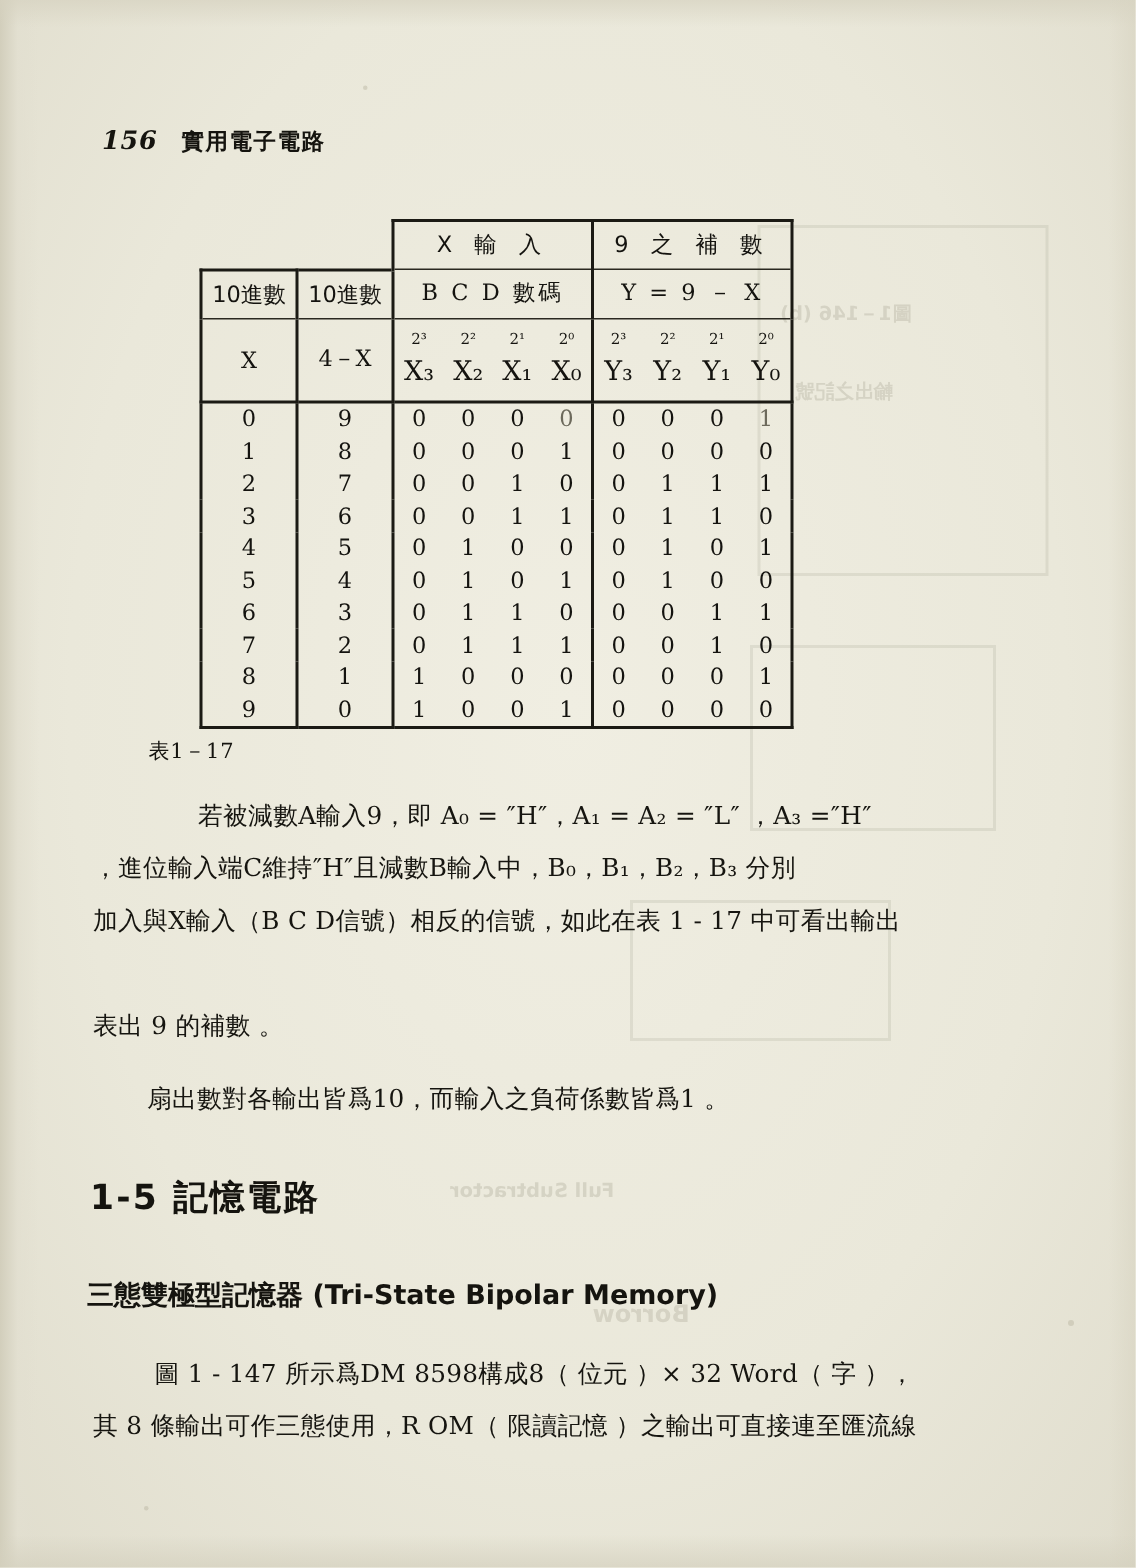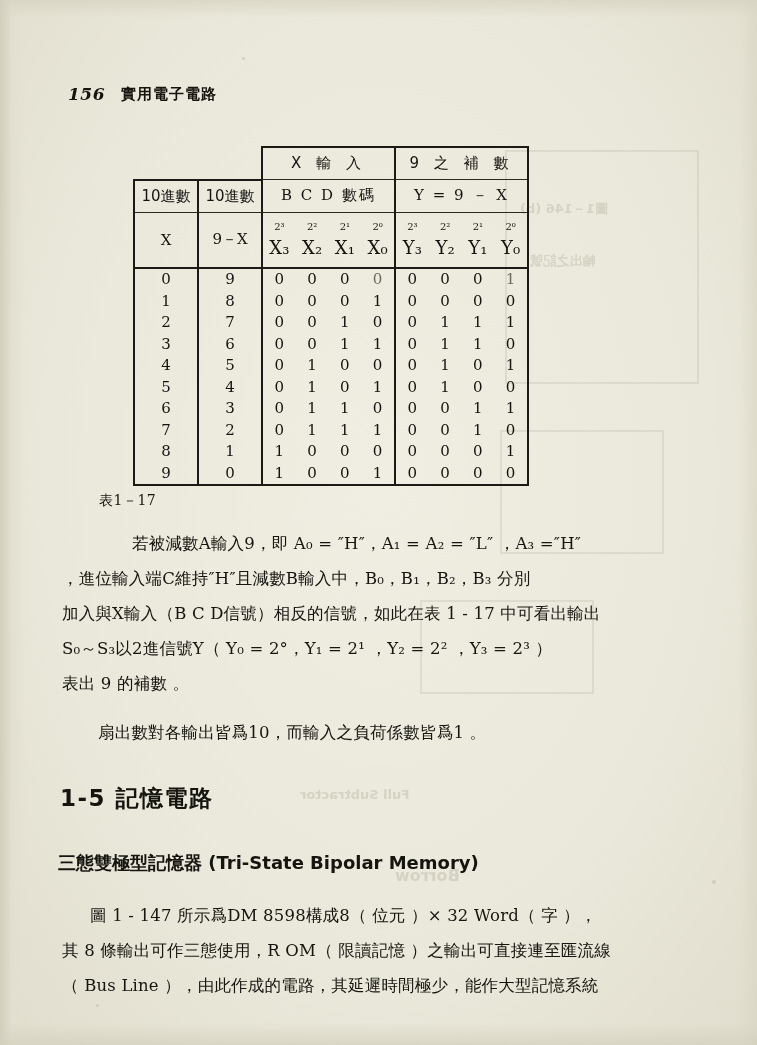--- a/index.html
+++ b/index.html
@@ -174,21 +174,21 @@
           <td class="c-grp h-tall bT bR thin-b lbl-cjk lbl-wide">9 之 補 數</td>
         </tr>
         <tr>
           <td class="c-dec h-tall bT bL bR thin-b lbl-cjk">10進數</td>
           <td class="c-dec h-tall bT bR thin-b lbl-cjk">10進數</td>
           <td class="c-grp h-tall bL bR thin-b mono-ser pw" style="font-size:15px;">B C D 數碼</td>
           <td class="c-grp h-tall bR thin-b mono-ser pw" style="font-size:15px;">Y = 9 － X</td>
         </tr>
         <tr>
           <td class="c-dec bL bR bB" style="height:54px;">X</td>
-          <td class="c-dec bR bB" style="height:54px;">9－X</td>
+          <td class="c-dec bR bB" style="height:54px;">4－X</td>
           <td class="c-grp bL bR bB" style="height:54px;">
             <div class="bitrow pow">
               <span>2³</span>
               <span>2²</span>
               <span>2¹</span>
               <span>2⁰</span>
             </div>
             <div class="bitrow sub" style="margin-top:5px;">
               <span>X₃</span>
               <span>X₂</span>
@@ -415,25 +415,23 @@
           </tr>
         </tbody>
     </table>
   </div>
 
   <div class="caption">表1－17</div>
 
   <div class="para" style="left:132px;top:533px;">若被減數A輸入9，即 A₀ = ″H″，A₁ = A₂ = ″L″ ，A₃ =″H″</div>
   <div class="para" style="left:62px;top:568px;">，進位輸入端C維持″H″且減數B輸入中，B₀，B₁，B₂，B₃ 分別</div>
   <div class="para" style="left:62px;top:603px;">加入與X輸入（B C D信號）相反的信號，如此在表 1 - 17 中可看出輸出</div>
-  <div class="para" style="left:62px;top:638px;">S₀～S₃以2進信號Y（ Y₀ = 2°，Y₁ = 2¹ ，Y₂ = 2² ，Y₃ = 2³ ）</div>
   <div class="para" style="left:62px;top:673px;">表出 9 的補數 。</div>
 
   <div class="para" style="left:98px;top:722px;">扇出數對各輸出皆爲10，而輸入之負荷係數皆爲1 。</div>
 
   <div class="heading-num">1-5  記憶電路</div>
   <div class="heading-sub">三態雙極型記憶器 (Tri-State Bipolar Memory)</div>
 
-  <div class="para" style="left:90px;top:905px;">圖 1 - 147  所示爲DM 8598構成8（ 位元 ）× 32 Word（ 字 ），</div>
+  <div class="para" style="left:103px;top:905px;">圖 1 - 147  所示爲DM 8598構成8（ 位元 ）× 32 Word（ 字 ），</div>
   <div class="para" style="left:62px;top:940px;">其 8 條輸出可作三態使用，R OM（ 限讀記憶 ）之輸出可直接連至匯流線</div>
-  <div class="para" style="left:62px;top:975px;">（ Bus  Line ），由此作成的電路，其延遲時間極少，能作大型記憶系統</div>
 
 </div>
 
 </body></html>

